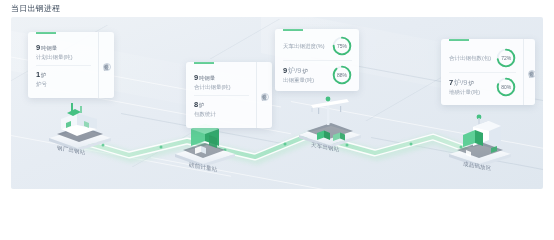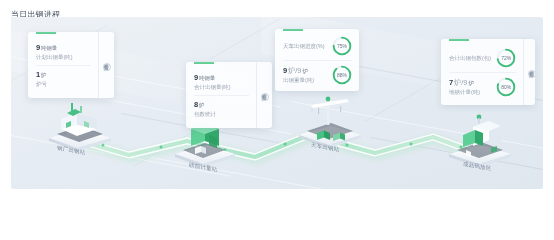--- a/index.html
+++ b/index.html
@@ -11,21 +11,21 @@
     width: 554px;
     height: 198px;
     font-family: "Liberation Sans", "DejaVu Sans", sans-serif;
     overflow: hidden;
   }
 
   
   #page-title {
     position: absolute;
     left: 11px;
-    top: 9px;
+    top: 3px;
     font-size: 8px;
     color: #3d4b5c;
     letter-spacing: .2px;
     white-space: nowrap;
   }
 
   
   #stage {
     position: absolute;
     left: 11px;

